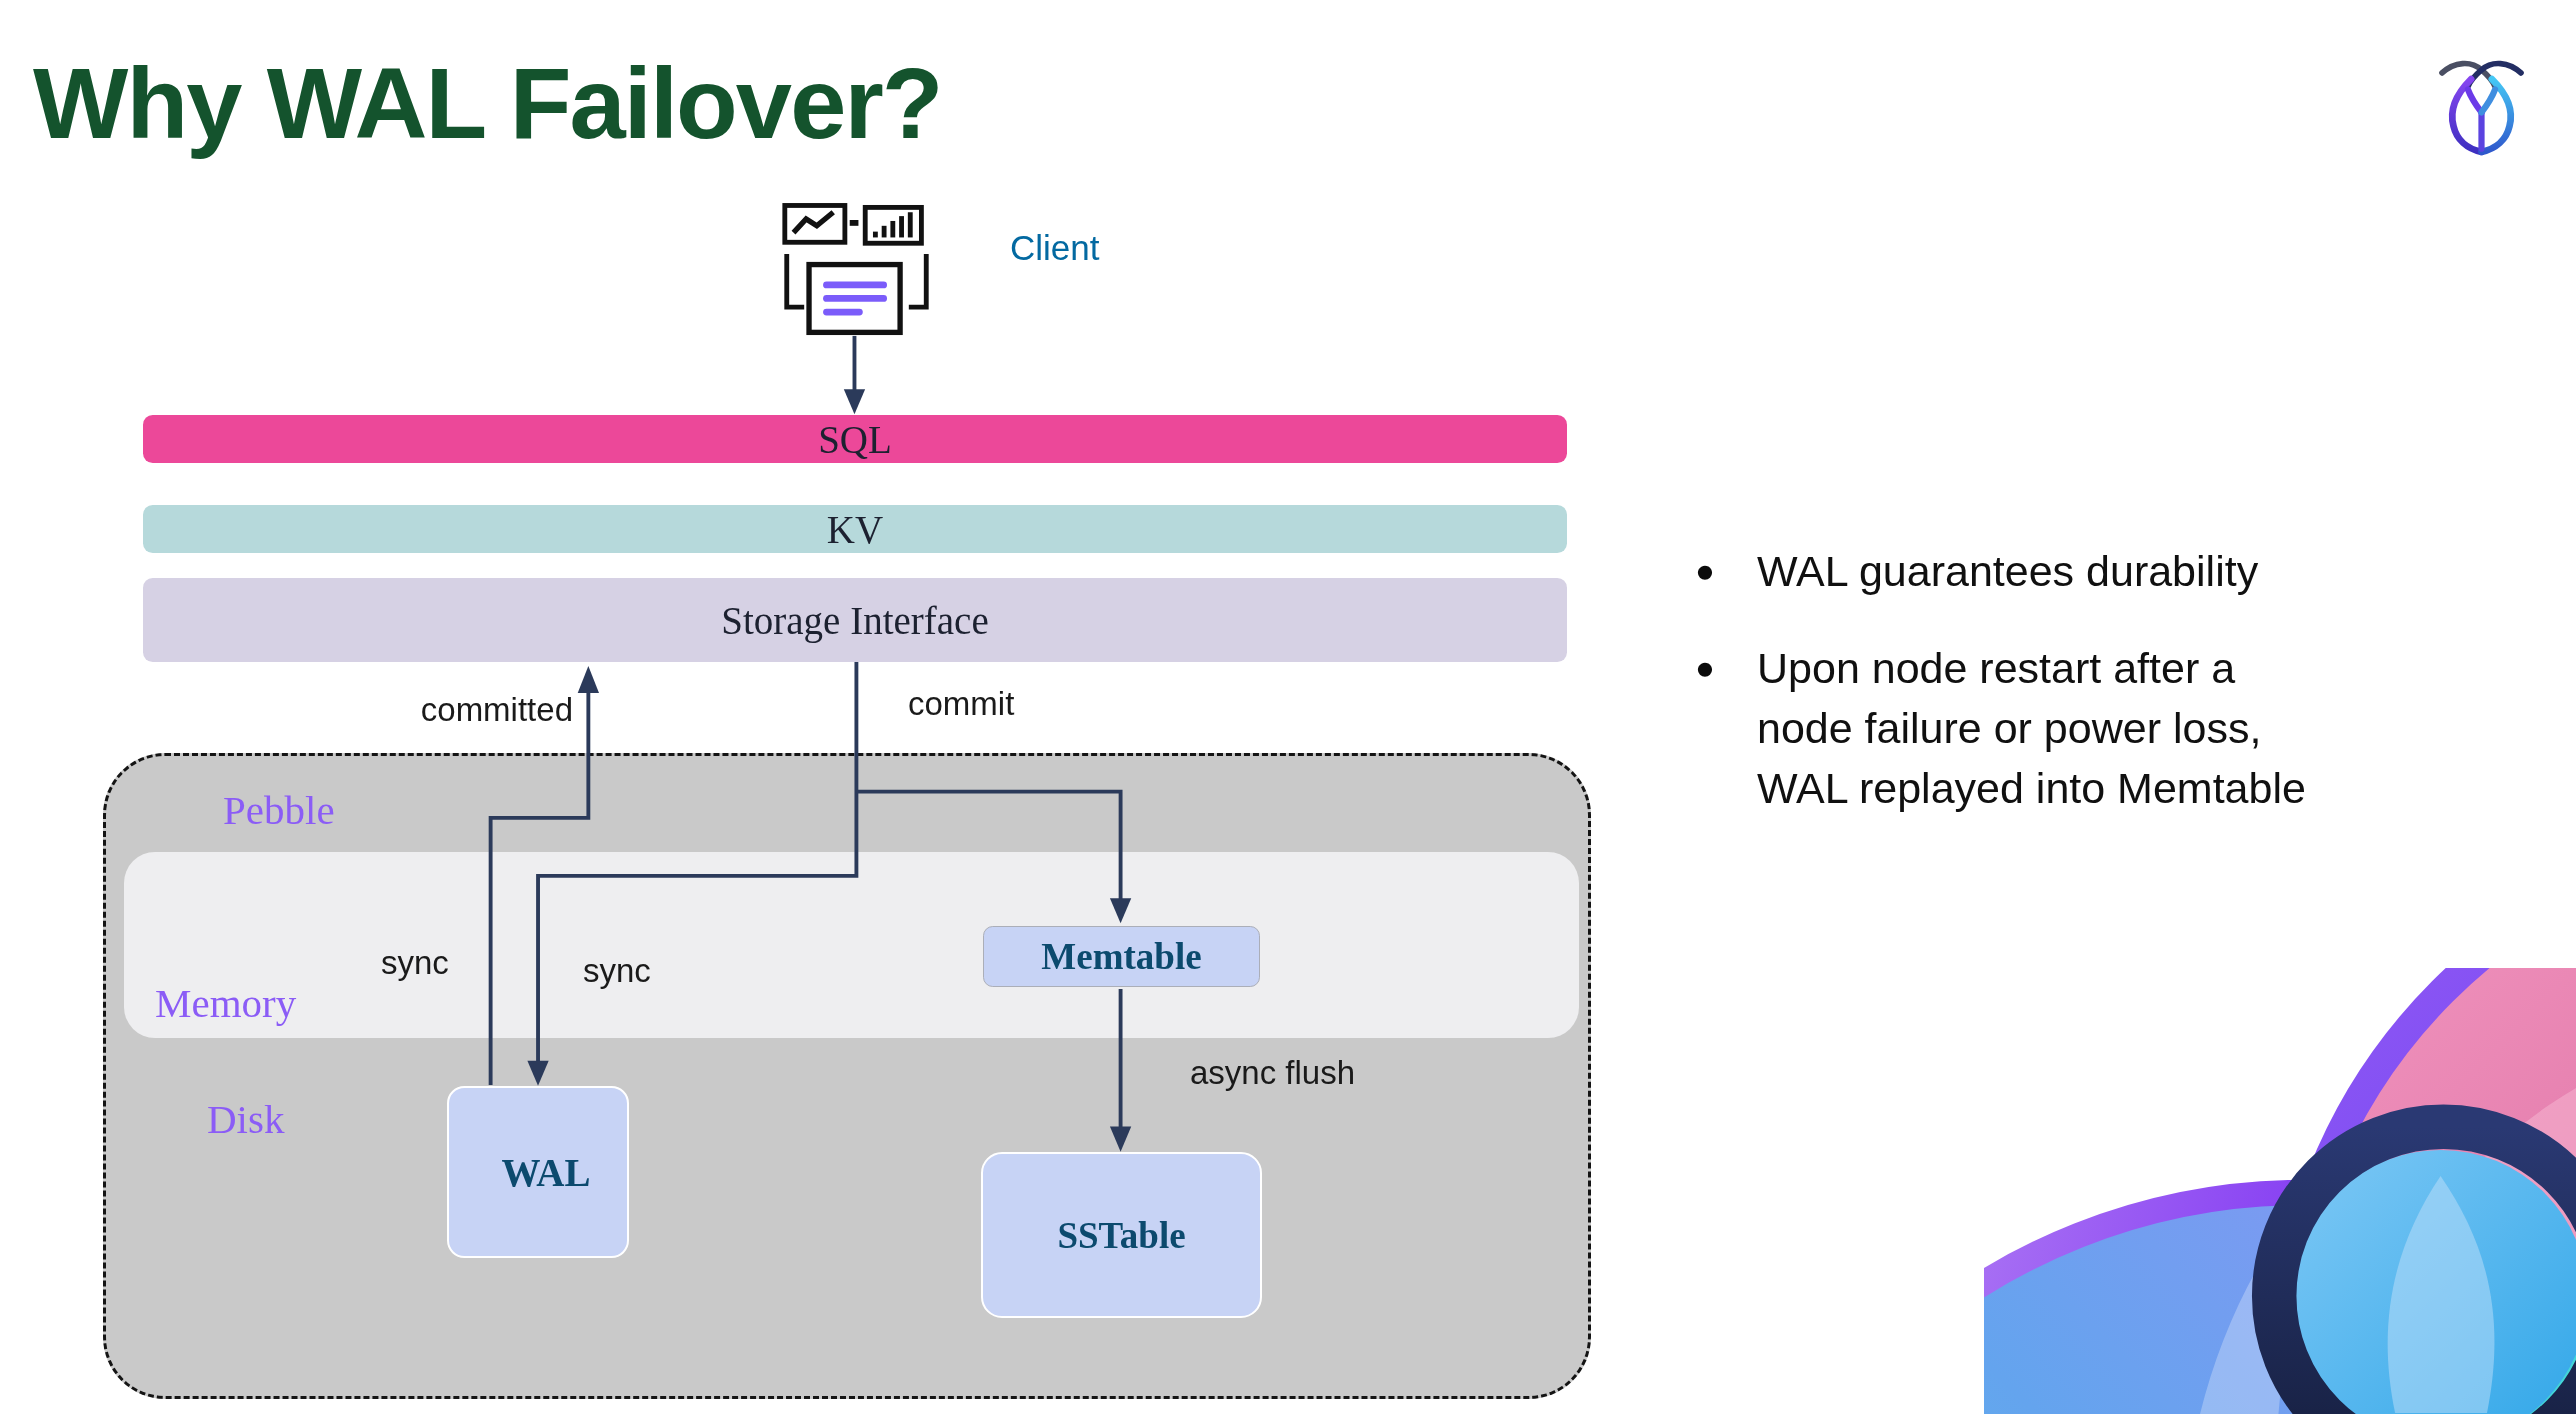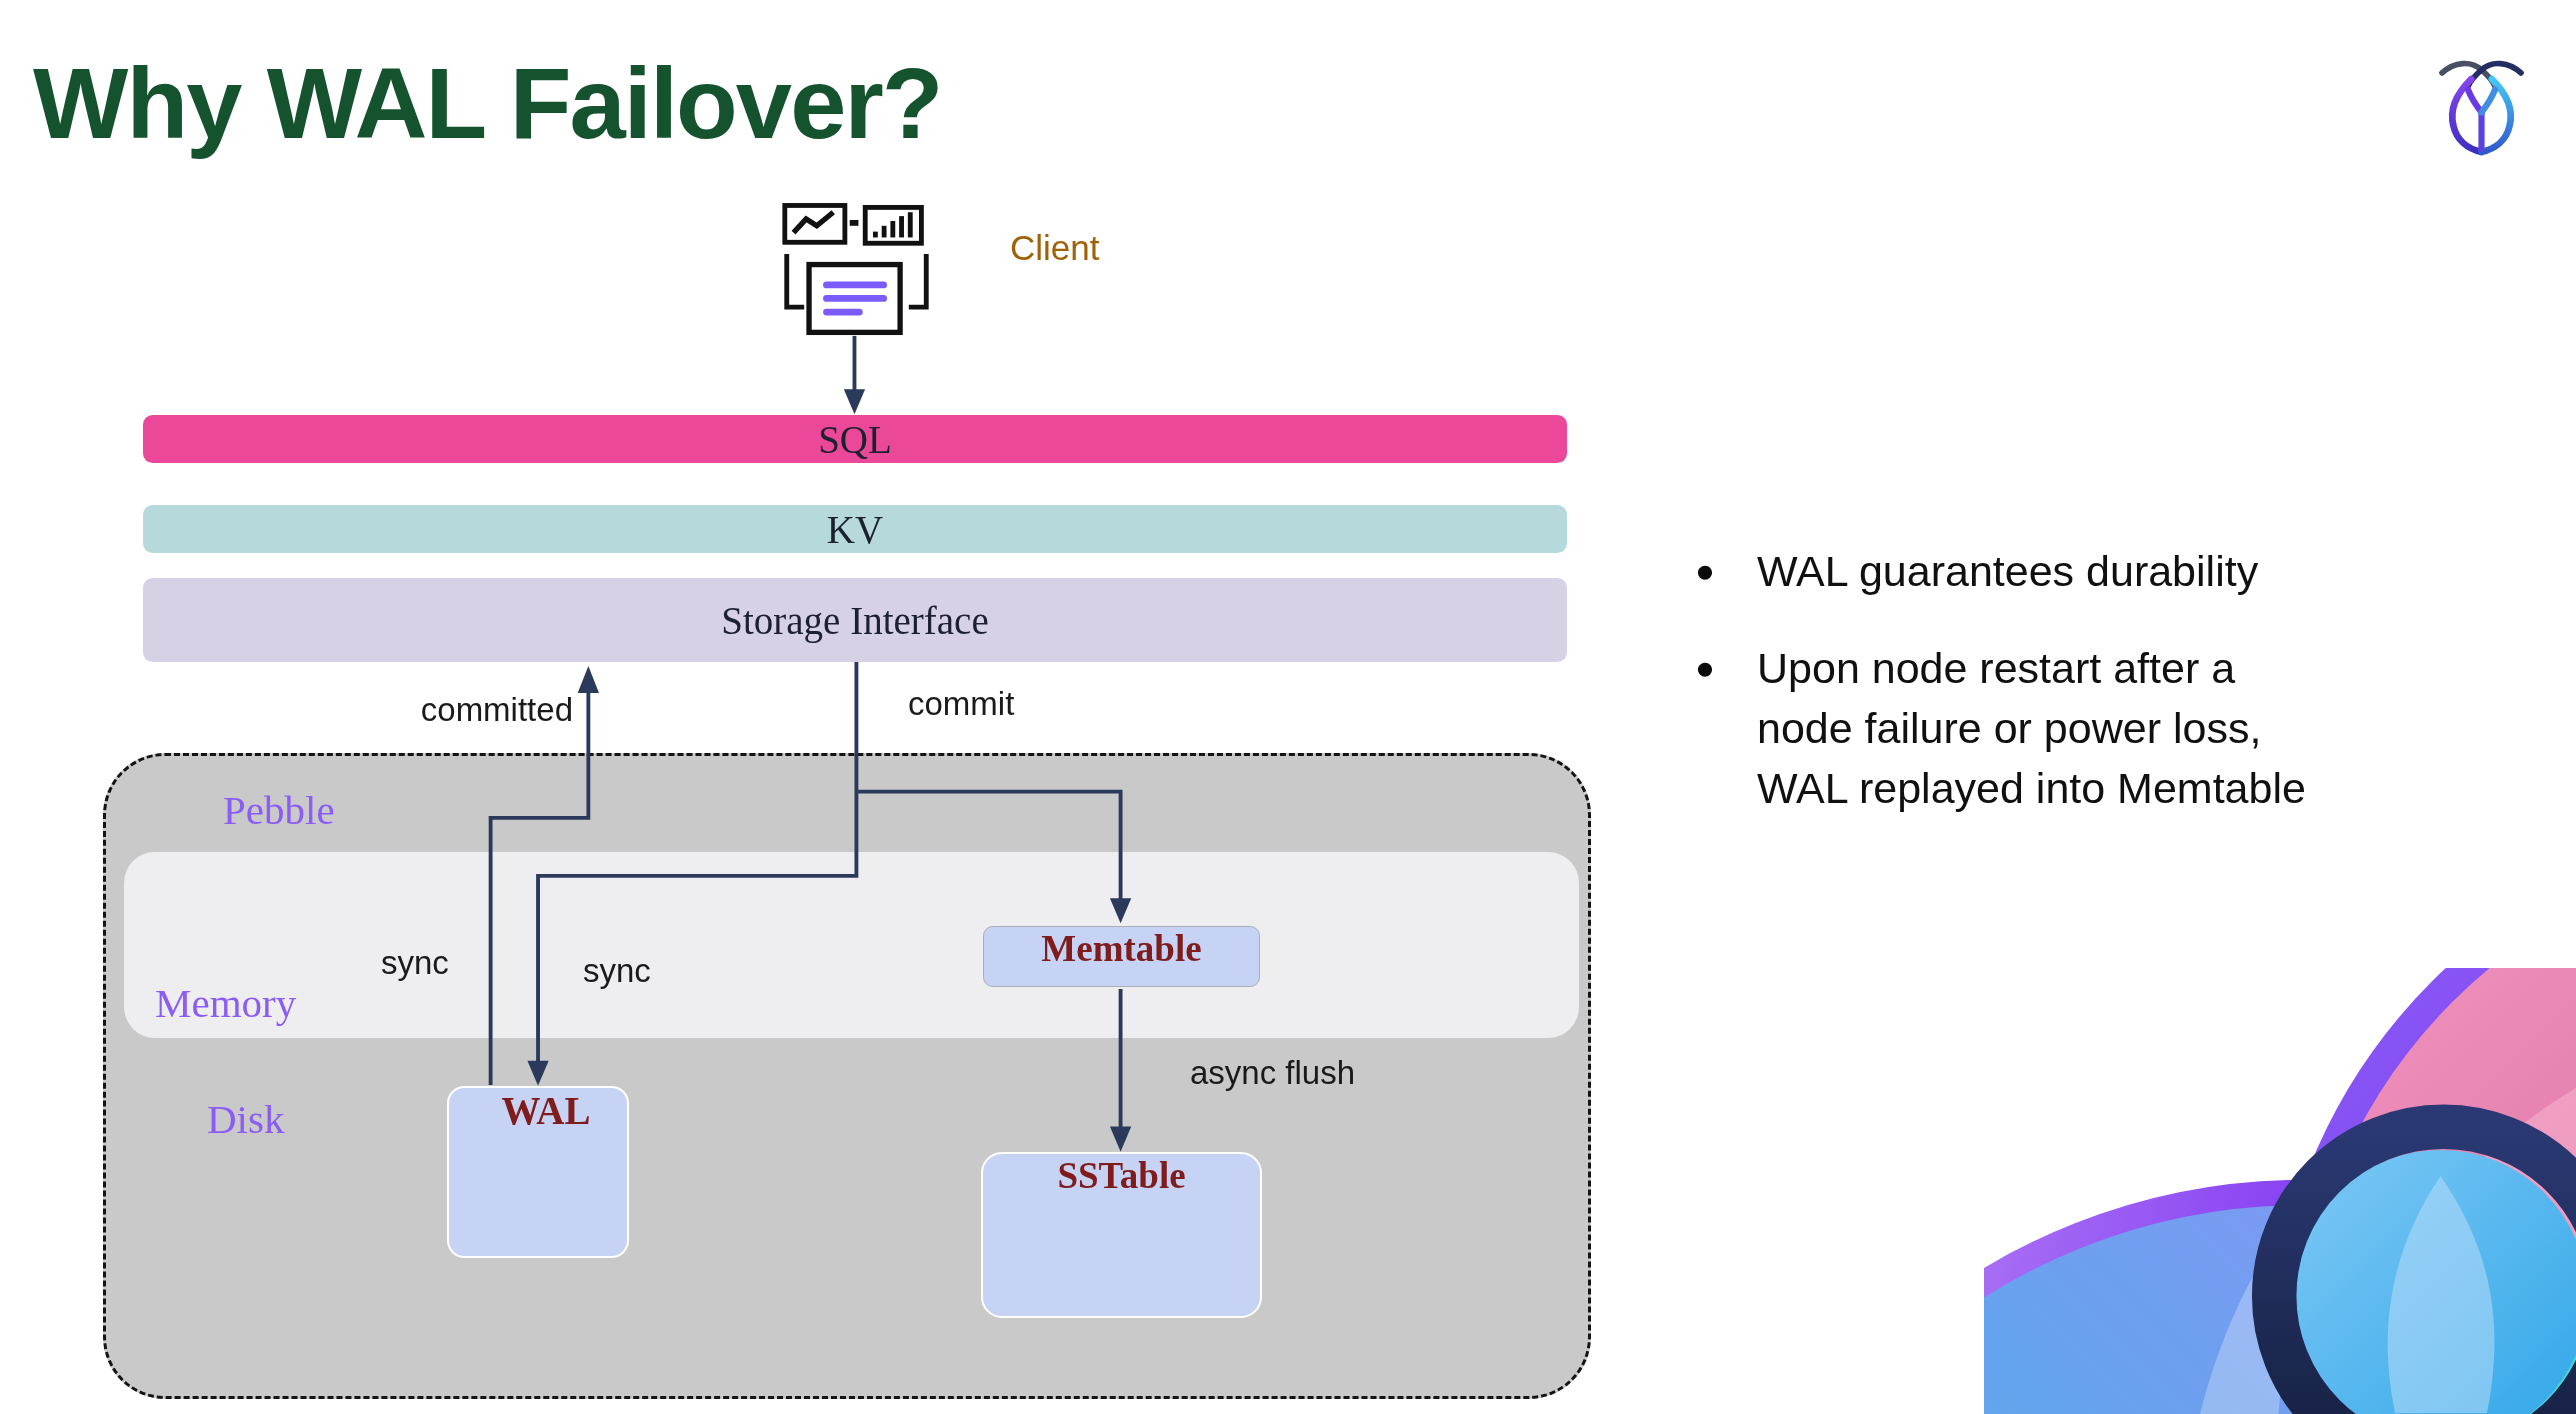--- a/index.html
+++ b/index.html
@@ -39,37 +39,37 @@
     position:absolute;z-index:3;font-family:"Liberation Serif",serif;
     font-size:41px;color:#8b5cf6;line-height:1.2;
   }
 
   
   .edges-svg{position:absolute;left:0;top:0;z-index:4;pointer-events:none;}
 
   
   .node-box{
     position:absolute;z-index:5;background:#c7d3f5;
-    display:flex;align-items:flex-start;justify-content:center;
-    font-family:"Liberation Serif",serif;font-weight:bold;color:#7f1d1d;
+    display:flex;align-items:center;justify-content:center;
+    font-family:"Liberation Serif",serif;font-weight:bold;color:#0c4a6e;
     box-sizing:border-box;
   }
   .node-wal{left:447px;top:1086px;width:182px;height:172px;border:2.9px solid #ffffff;border-radius:17.4px;font-size:39px;}
   .node-memtable{left:983px;top:926px;width:277px;height:61px;border:1.9px solid #abaeb8;border-radius:9.7px;font-size:37px;}
   .node-sstable{left:981px;top:1152px;width:281px;height:166px;border:2.9px solid #ffffff;border-radius:21px;font-size:37px;}
 
   
   .edge-label{
     position:absolute;z-index:6;font-family:"Liberation Sans",sans-serif;
     font-size:33px;color:#1a1a1a;white-space:nowrap;text-align:center;
   }
 
   
   .client-icon{position:absolute;left:774px;top:189px;z-index:3;}
-  .client-label{position:absolute;left:1010px;top:228px;font-size:35px;color:#a16207;z-index:3;}
+  .client-label{position:absolute;left:1010px;top:228px;font-size:35px;color:#0369a1;z-index:3;}
 
   
   .bullet-item{position:absolute;left:1695px;display:flex;z-index:3;}
   .bullet-marker{
     width:62px;flex:0 0 62px;font-size:33px;line-height:60px;color:#0b0b0b;
   }
   .bullet-text{
     width:571px;font-size:43px;line-height:60px;color:#101010;
     font-family:"Liberation Sans",sans-serif;
   }

